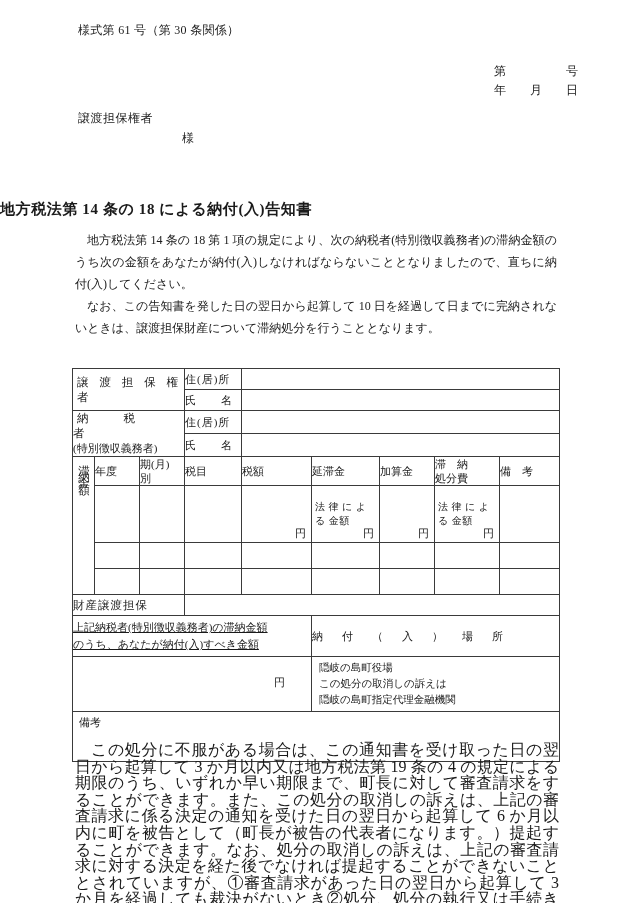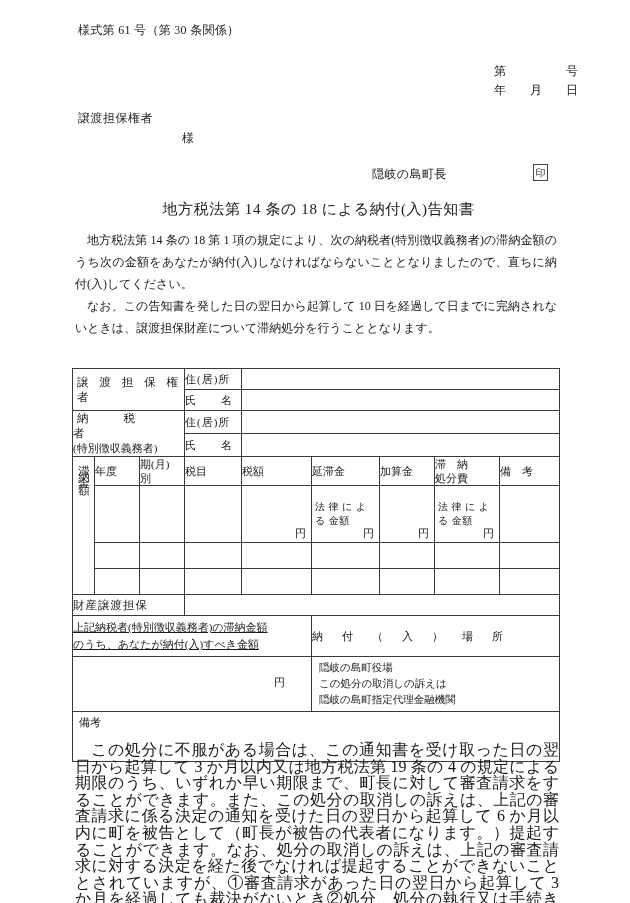--- a/index.html
+++ b/index.html
@@ -83,25 +83,23 @@
     line-height: 16px;
     text-align: center;
     color: #333;
     box-sizing: border-box;
   }
   .doc-title {
     position: absolute;
     left: 0;
     right: 0;
     top: 200px;
-    text-align: center;
     font-size: 15px;
-    font-weight: normal;
+    font-weight: bold;
     letter-spacing: 0.6px;
-    padding-left: 7px;
   }
 
   
   .intro {
     position: absolute;
     left: 75px;
     top: 229px;
     width: 482px;
     font-size: 12px;
     line-height: 22px;
@@ -247,24 +245,20 @@
   <div class="form-code">様式第 61 号（第 30 条関係）</div>
 
   <div class="doc-number-block">
     <span class="row">第　　　　　号</span>
     <span class="row">年　　月　　日</span>
   </div>
 
   <div class="addressee">譲渡担保権者</div>
   <div class="addressee-sama">様</div>
 
-  <div class="issuer-row">
-    <span class="issuer-name">隠岐の島町長</span>
-    <span class="seal-box">印</span>
-  </div>
 
   <div class="doc-title">地方税法第 14 条の 18 による納付(入)告知書</div>
 
   <div class="intro">
     <p>地方税法第 14 条の 18 第 1 項の規定により、次の納税者(特別徴収義務者)の滞納金額のうち次の金額をあなたが納付(入)しなければならないこととなりましたので、直ちに納付(入)してください。</p>
     <p>なお、この告知書を発した日の翌日から起算して 10 日を経過して日までに完納されないときは、譲渡担保財産について滞納処分を行うこととなります。</p>
   </div>
 
   <table class="main-table">
     <colgroup>

